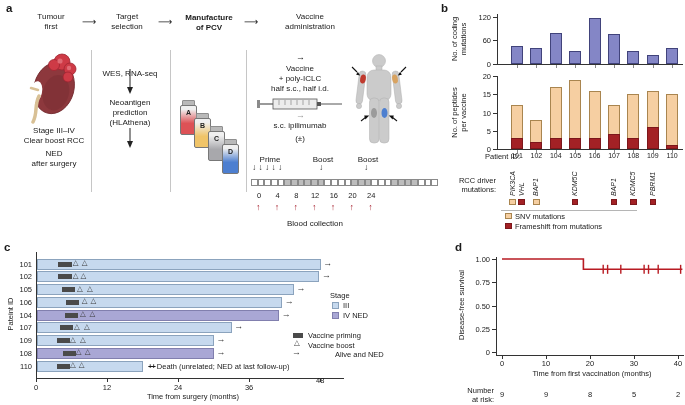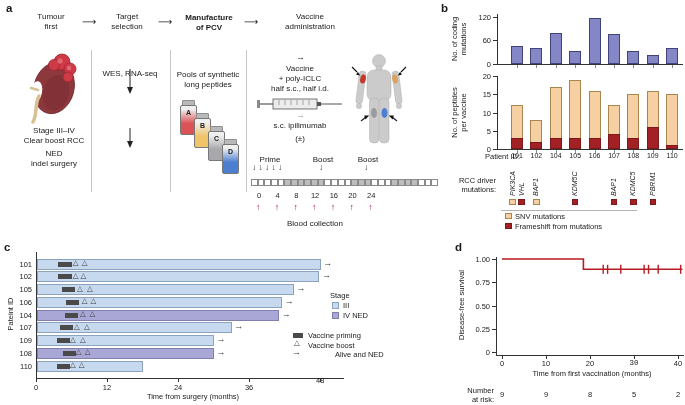--- a/index.html
+++ b/index.html
@@ -51,34 +51,35 @@
     <circle cx="38" cy="12" r="8" fill="#ce3a46" stroke="#9e2531" stroke-width="0.8"></circle>
     <circle cx="46" cy="19" r="6" fill="#ce3a46" stroke="#9e2531" stroke-width="0.8"></circle>
     <circle cx="30" cy="15" r="5.5" fill="#ce3a46" stroke="#9e2531" stroke-width="0.8"></circle>
     <circle cx="44" cy="27" r="5" fill="#ce3a46" stroke="#9e2531" stroke-width="0.8"></circle>
     <circle cx="36" cy="11" r="2.6" fill="#e06a74"></circle>
     <circle cx="45" cy="18" r="2.2" fill="#e06a74"></circle>
   </svg>
   <div class="abs t8 ctr pre" style="left:10px;top:126px;width:88px;">Stage III–IV
 Clear boost RCC</div>
   <div class="abs t8 ctr pre" style="left:10px;top:149px;width:88px;">NED
-indel surgery</div>
+after surgery</div>
 
   <div class="abs t8 ctr" style="left:98px;top:56px;width:64px;margin-top:13px;">WES, RNA-seq</div>
   <svg class="abs" style="left:126px;top:69px;" width="8" height="26">
     <line x1="4" y1="0" x2="4" y2="19" stroke="#222" stroke-width="1"></line>
       <polygon points="1,18 7,18 4,25" fill="#222"></polygon>
   </svg>
+  <div class="abs t8 ctr pre" style="left:96px;top:98px;width:68px;">Neoantigen
+prediction
+(HLAthena)</div>
   <svg class="abs" style="left:126px;top:128px;" width="8" height="21">
     <line x1="4" y1="0" x2="4" y2="14" stroke="#222" stroke-width="1"></line>
       <polygon points="1,13 7,13 4,20" fill="#222"></polygon>
   </svg>
 
-  <div class="abs t8 ctr pre" style="left:170px;top:70px;width:76px;">Pools of synthetic
-long peptides</div>
   <div class="abs" style="left:178px;top:98px;width:70px;height:84px;" id="tubes">
       <div class="abs" style="left: 2px; top: 2px; width: 17px; height: 36px;">
         <div class="abs sq" style="left:2px;top:0;width:13px;height:6px;background:#b9b9b9;border:1px solid #8f8f8f;border-radius:1px;"></div>
         <div class="abs sq" style="left:0;top:5px;width:17px;height:30px;border:1px solid #777;border-radius:2px;background:linear-gradient(180deg,#f0f0f0 12%,#dd5256 62%);"></div>
         <div class="abs" style="left:0;top:9px;width:17px;text-align:center;font-size:7px;font-weight:bold;color:#222;">A</div>
       </div>
       <div class="abs" style="left: 16px; top: 15px; width: 17px; height: 36px;">
         <div class="abs sq" style="left:2px;top:0;width:13px;height:6px;background:#b9b9b9;border:1px solid #8f8f8f;border-radius:1px;"></div>
         <div class="abs sq" style="left:0;top:5px;width:17px;height:30px;border:1px solid #777;border-radius:2px;background:linear-gradient(180deg,#f0f0f0 12%,#f0c468 62%);"></div>
         <div class="abs" style="left:0;top:9px;width:17px;text-align:center;font-size:7px;font-weight:bold;color:#222;">B</div>
@@ -161,20 +162,21 @@
 mutations:</div>
   <div class="abs" style="left:501px;top:209.5px;width:136px;height:1px;background:#b5b5b5;"></div>
   <div class="abs sq" style="left:505px;top:212.5px;width:6.5px;height:6.5px;background:#f6cfa2;border:1px solid #a9854f;"></div>
   <div class="abs t75" style="left:515px;top:212px;">SNV mutations</div>
   <div class="abs sq" style="left:505px;top:222.5px;width:6.5px;height:6.5px;background:#a32125;border:1px solid #7c171b;"></div>
   <div class="abs t75" style="left:515px;top:222px;">Frameshift from mutations</div>
 
   <div class="abs plabel" style="left:4px;top:241px;">c</div>
   <div class="abs vlab t75" style="left:6px;top:376px;width:124px;">Pateint ID</div>
   <div class="abs t75 ctr" style="left:108px;top:392px;width:170px;">Time from surgery (months)</div>
+  <div class="abs t75" style="left:148px;top:362px;white-space:nowrap;"><b style="letter-spacing:-1px;">++</b>&nbsp;<span>Death (unrelated; NED at last follow-up)</span></div>
   <div class="abs t75" style="left:330px;top:291px;">Stage</div>
   <div class="abs sq" style="left:332px;top:302px;width:7px;height:7px;background:#c6d9ee;border:1px solid #8ba3bd;"></div>
   <div class="abs t75" style="left:343px;top:301px;">III</div>
   <div class="abs sq" style="left:332px;top:312px;width:7px;height:7px;background:#a9a7d5;border:1px solid #817fae;"></div>
   <div class="abs t75" style="left:343px;top:311px;">IV NED</div>
   <div class="abs" style="left:293px;top:333px;width:10px;height:5px;background:#4a4a4a;"></div>
   <div class="abs t75" style="left:308px;top:331px;">Vaccine priming</div>
   <div class="abs" style="left:294px;top:339px;font-size:7.5px;line-height:1;color:#3a3a3a;">△</div>
   <div class="abs t75" style="left:308px;top:340.5px;">Vaccine boost</div>
   <div class="abs" style="left:292px;top:347.5px;font-size:9px;line-height:1;color:#3a3a3a;">→</div>
@@ -403,21 +405,21 @@
     <div class="abs" style="left: 502px; top: 356px; width: 1px; height: 3px; background: rgb(51, 51, 51);"></div>
     <div class="abs t75 ctr" style="left: 493px; top: 359px; width: 18px;">0</div>
     <div class="abs t75 ctr" style="left: 493px; top: 390px; width: 18px;">9</div>
     <div class="abs" style="left: 546px; top: 356px; width: 1px; height: 3px; background: rgb(51, 51, 51);"></div>
     <div class="abs t75 ctr" style="left: 537px; top: 359px; width: 18px;">10</div>
     <div class="abs t75 ctr" style="left: 537px; top: 390px; width: 18px;">9</div>
     <div class="abs" style="left: 590px; top: 356px; width: 1px; height: 3px; background: rgb(51, 51, 51);"></div>
     <div class="abs t75 ctr" style="left: 581px; top: 359px; width: 18px;">20</div>
     <div class="abs t75 ctr" style="left: 581px; top: 390px; width: 18px;">8</div>
     <div class="abs" style="left: 634px; top: 356px; width: 1px; height: 3px; background: rgb(51, 51, 51);"></div>
-    <div class="abs t75 ctr" style="left: 625px; top: 359px; width: 18px; font-family: Liberation Mono, monospace;">30</div>
+    <div class="abs t75 ctr" style="left: 625px; top: 359px; width: 18px;">30</div>
     <div class="abs t75 ctr" style="left: 625px; top: 390px; width: 18px;">5</div>
     <div class="abs" style="left: 678px; top: 356px; width: 1px; height: 3px; background: rgb(51, 51, 51);"></div>
     <div class="abs t75 ctr" style="left: 669px; top: 359px; width: 18px;">40</div>
     <div class="abs t75 ctr" style="left: 669px; top: 390px; width: 18px;">2</div>
     <svg width="192" height="112" class="abs" style="left: 494px; top: 250px;">
       <path d="M8.0,9.0 L89.4,9.0 L89.4,19.3 L188.4,19.3 " fill="none" stroke="#b81b23" stroke-width="1.6"></path>
       <line x1="109.20000000000005" x2="109.20000000000005" y1="14.822999999999979" y2="23.82299999999998" stroke="#b81b23" stroke-width="1.4"></line>
       <line x1="113.60000000000002" x2="113.60000000000002" y1="14.822999999999979" y2="23.82299999999998" stroke="#b81b23" stroke-width="1.4"></line>
       <line x1="126.79999999999995" x2="126.79999999999995" y1="14.822999999999979" y2="23.82299999999998" stroke="#b81b23" stroke-width="1.4"></line>
       <line x1="150.12" x2="150.12" y1="14.822999999999979" y2="23.82299999999998" stroke="#b81b23" stroke-width="1.4"></line>

